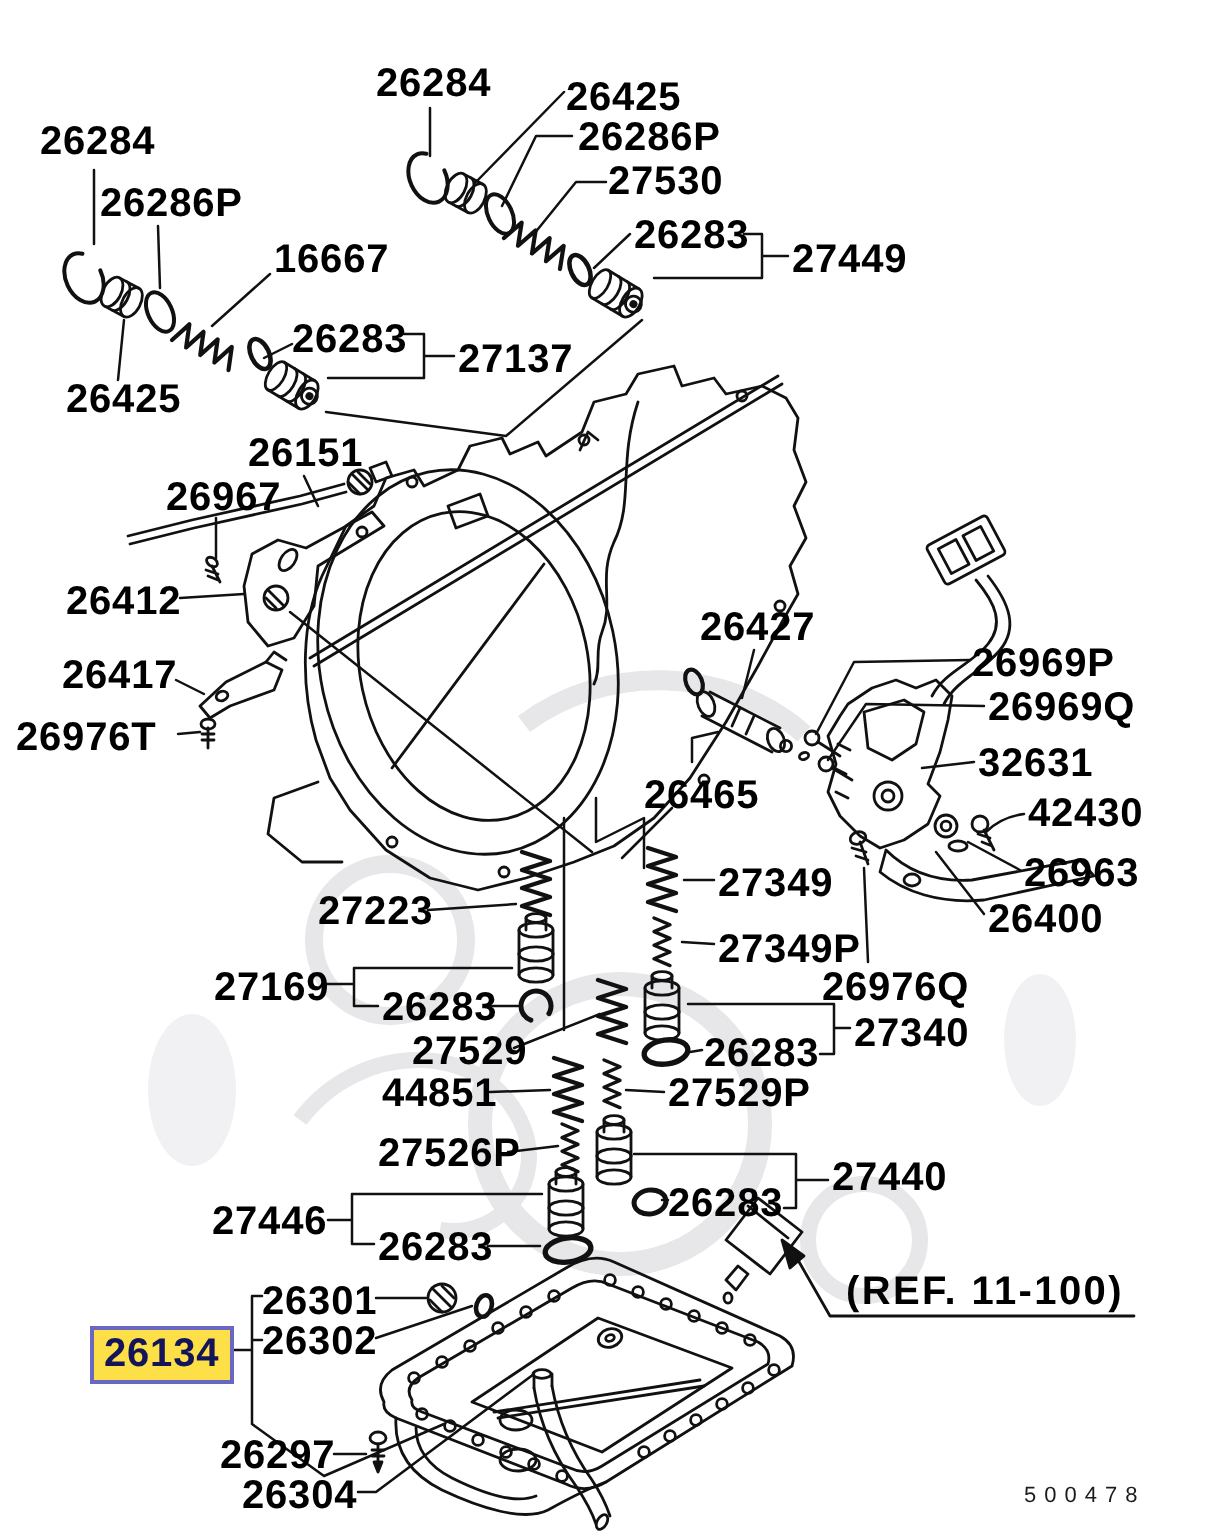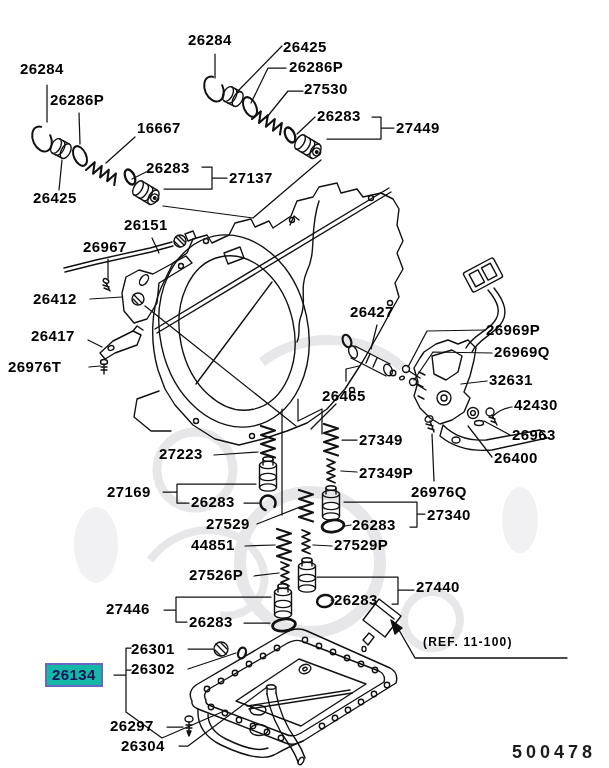--- a/index.html
+++ b/index.html
@@ -2,29 +2,29 @@
 <html><head>
 <meta charset="utf-8">
 <style>
   html,body{margin:0;padding:0;background:#fff;}
   .stage{
     position:relative;width:609px;height:768px;background:#ffffff;
     font-family:"Liberation Sans", sans-serif;overflow:hidden;
   }
   .stage svg{position:absolute;left:0;top:0;}
   .lbl{
-    position:absolute;font-weight:700;font-size:15px;line-height:1;
+    position:absolute;font-weight:700;font-size:20px;line-height:1;
     letter-spacing:.4px;color:#000;white-space:nowrap;z-index:5;
   }
   .lbl.hl{
-    background:#14b8a6;border:2px solid #6a67c2;color:#14145a;
+    background:#fde047;border:2px solid #6a67c2;color:#14145a;
     padding:2px 5px 3px;margin-left:-7px;margin-top:-4px;
   }
-  .lbl.ref{font-size:12px;letter-spacing:1.2px;font-weight:700;}
-  .lbl.code{font-size:18px;letter-spacing:4px;font-weight:700;color:#1c1c1c;text-align:center;}
+  .lbl.ref{font-size:20px;letter-spacing:1.2px;font-weight:700;}
+  .lbl.code{font-size:11px;letter-spacing:4px;font-weight:400;color:#1c1c1c;text-align:center;}
 </style>
 </head>
 <body>
 
 <div class="stage">
 
   <svg width="609" height="768" viewBox="0 0 609 768">
     <defs>
       <path id="sprL" d="M0 0 l14 4.5 l-14 4.5 l14 4.5 l-14 4.5 l14 4.5 l-14 4.5 l14 4.5"></path>
       <path id="sprS" d="M0 0 l8 3.4 l-8 3.4 l8 3.4 l-8 3.4 l8 3.4 l-8 3.4 l8 3.4"></path>

